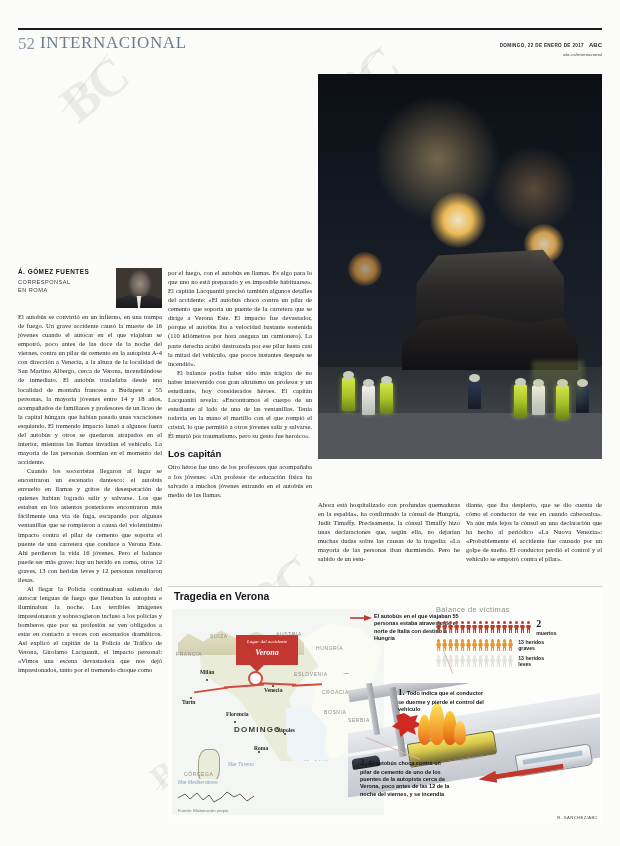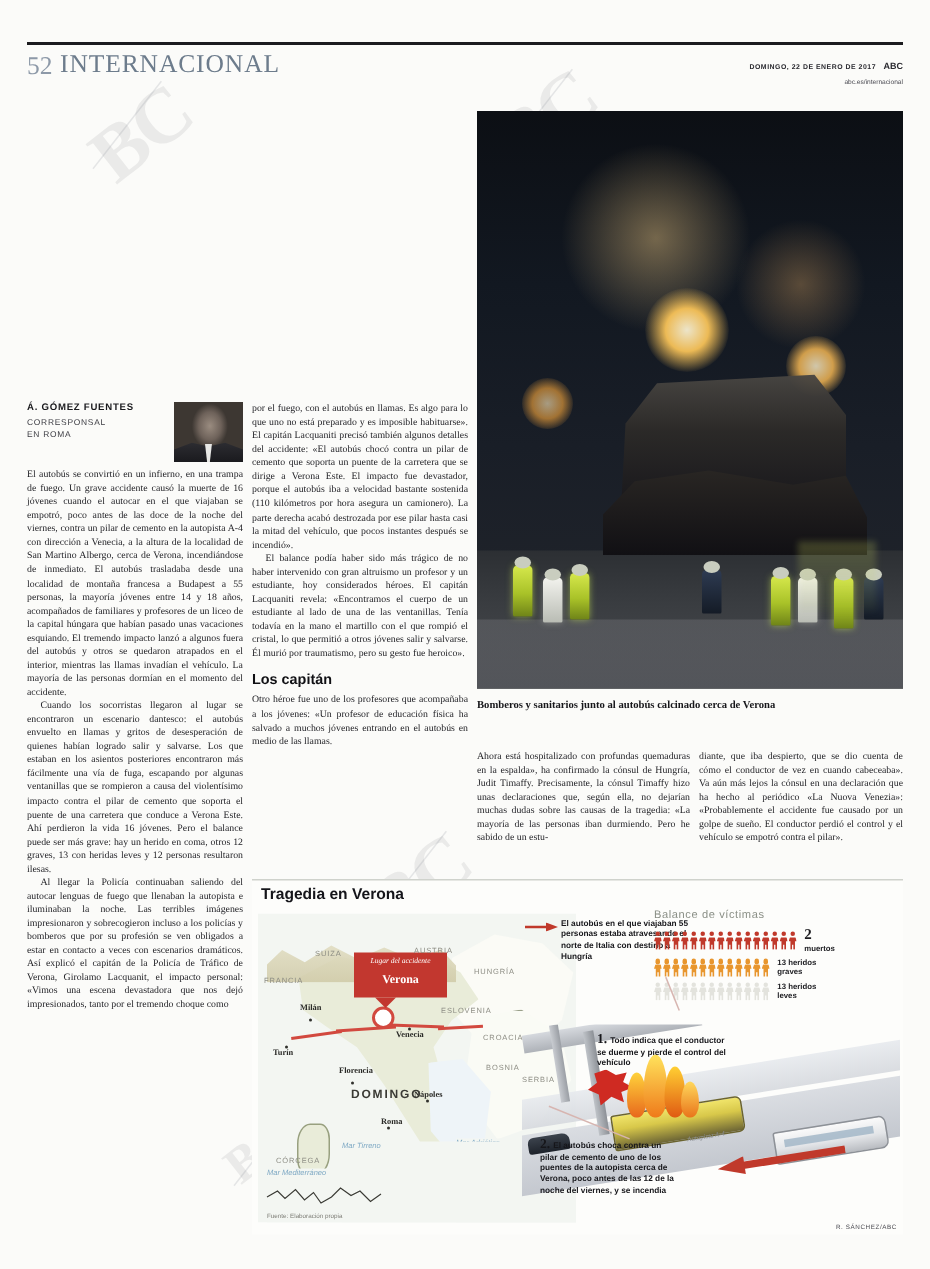--- a/index.html
+++ b/index.html
@@ -140,21 +140,21 @@
   .route{position:absolute;left:22px;top:66px;width:126px;height:22px;}
   .route i{position:absolute;height:2px;background:#d2493f;display:block;}
   .accident{position:absolute;left:76px;top:62px;width:11px;height:11px;border-radius:50%;
     border:2.2px solid #d2493f;background:#fff;}
   .flag{position:absolute;left:64px;top:26px;width:62px;height:30px;background:#c2372f;}
   .flag::after{content:"";position:absolute;left:14px;bottom:-7px;border-left:7px solid transparent;
     border-right:7px solid transparent;border-top:7px solid #c2372f;}
   .flag .l1{position:absolute;left:0;right:0;top:4px;text-align:center;font-size:5px;
     font-style:italic;color:#fff;font-family:"Liberation Serif",serif;}
   .flag .l2{position:absolute;left:0;right:0;top:13px;text-align:center;font-size:8px;
-    font-weight:700;color:#fff;font-family:"Liberation Serif",serif;}
+    font-weight:700;color:#fff;font-family:"Liberation Serif",serif;font-style:italic;}
   .mlabel{position:absolute;font-size:5.4px;color:#4a4a46;font-family:"Liberation Sans",sans-serif;}
   .mlabel.city{color:#2b2b28;font-weight:700;font-family:"Liberation Serif",serif;font-size:5.6px;}
   .mlabel.big{font-size:8px;font-weight:700;letter-spacing:1.2px;color:#3a3a34;}
   .mlabel.ctry{font-size:5px;color:#8d8d84;letter-spacing:.6px;}
   .mlabel.sea{font-size:5px;font-style:italic;color:#7fa9c4;}
   .dot{position:absolute;width:2.4px;height:2.4px;border-radius:50%;background:#30302c;}
   .src{position:absolute;left:6px;bottom:2px;font-size:4.2px;color:#7b7b74;
        font-family:"Liberation Sans",sans-serif;}
   .sparkline{position:absolute;left:4px;bottom:10px;width:82px;height:16px;}
 
@@ -265,21 +265,20 @@
     <div class="resc" style="left:24px;"></div>
     <div class="resc b" style="left:44px;bottom:44px;height:30px;"></div>
     <div class="resc" style="left:62px;bottom:46px;height:31px;"></div>
     <div class="resc c" style="left:150px;bottom:50px;height:29px;"></div>
     <div class="resc" style="left:196px;bottom:42px;height:33px;"></div>
     <div class="resc b" style="left:214px;bottom:44px;height:30px;"></div>
     <div class="resc" style="left:238px;bottom:40px;height:34px;"></div>
     <div class="resc c" style="left:258px;bottom:46px;height:28px;"></div>
     <div class="ph-vest"></div>
   </div>
-  <div class="caption">Bomberos y sanitarios junto al autobús calcinado cerca de Verona</div>
 
   <div class="col" id="col1">
     <p class="first">El autobús se convirtió en un infierno, en una trampa de fuego. Un grave accidente causó la muerte de 16 jóvenes cuando el autocar en el que viajaban se empotró, poco antes de las doce de la noche del viernes, contra un pilar de cemento en la autopista A-4 con dirección a Venecia, a la altura de la localidad de San Martino Albergo, cerca de Verona, incendiándose de inmediato. El autobús trasladaba desde una localidad de montaña francesa a Budapest a 55 personas, la mayoría jóvenes entre 14 y 18 años, acompañados de familiares y profesores de un liceo de la capital húngara que habían pasado unas vacaciones esquiando. El tremendo impacto lanzó a algunos fuera del autobús y otros se quedaron atrapados en el interior, mientras las llamas invadían el vehículo. La mayoría de las personas dormían en el momento del accidente.</p>
     <p>Cuando los socorristas llegaron al lugar se encontraron un escenario dantesco: el autobús envuelto en llamas y gritos de desesperación de quienes habían logrado salir y salvarse. Los que estaban en los asientos posteriores encontraron más fácilmente una vía de fuga, escapando por algunas ventanillas que se rompieron a causa del violentísimo impacto contra el pilar de cemento que soporta el puente de una carretera que conduce a Verona Este. Ahí perdieron la vida 16 jóvenes. Pero el balance puede ser más grave: hay un herido en coma, otros 12 graves, 13 con heridas leves y 12 personas resultaron ilesas.</p>
     <p>Al llegar la Policía continuaban saliendo del autocar lenguas de fuego que llenaban la autopista e iluminaban la noche. Las terribles imágenes impresionaron y sobrecogieron incluso a los policías y bomberos que por su profesión se ven obligados a estar en contacto a veces con escenarios dramáticos. Así explicó el capitán de la Policía de Tráfico de Verona, Girolamo Lacquanit, el impacto personal: «Vimos una escena devastadora que nos dejó impresionados, tanto por el tremendo choque como</p>
   </div>
 
   <div class="col" id="col2">
     <p class="first">por el fuego, con el autobús en llamas. Es algo para lo que uno no está preparado y es imposible habituarse». El capitán Lacquaniti precisó también algunos detalles del accidente: «El autobús chocó contra un pilar de cemento que soporta un puente de la carretera que se dirige a Verona Este. El impacto fue devastador, porque el autobús iba a velocidad bastante sostenida (110 kilómetros por hora asegura un camionero). La parte derecha acabó destrozada por ese pilar hasta casi la mitad del vehículo, que pocos instantes después se incendió».</p>
     <p>El balance podía haber sido más trágico de no haber intervenido con gran altruismo un profesor y un estudiante, hoy considerados héroes. El capitán Lacquaniti revela: «Encontramos el cuerpo de un estudiante al lado de una de las ventanillas. Tenía todavía en la mano el martillo con el que rompió el cristal, lo que permitió a otros jóvenes salir y salvarse. Él murió por traumatismo, pero su gesto fue heroico».</p>

